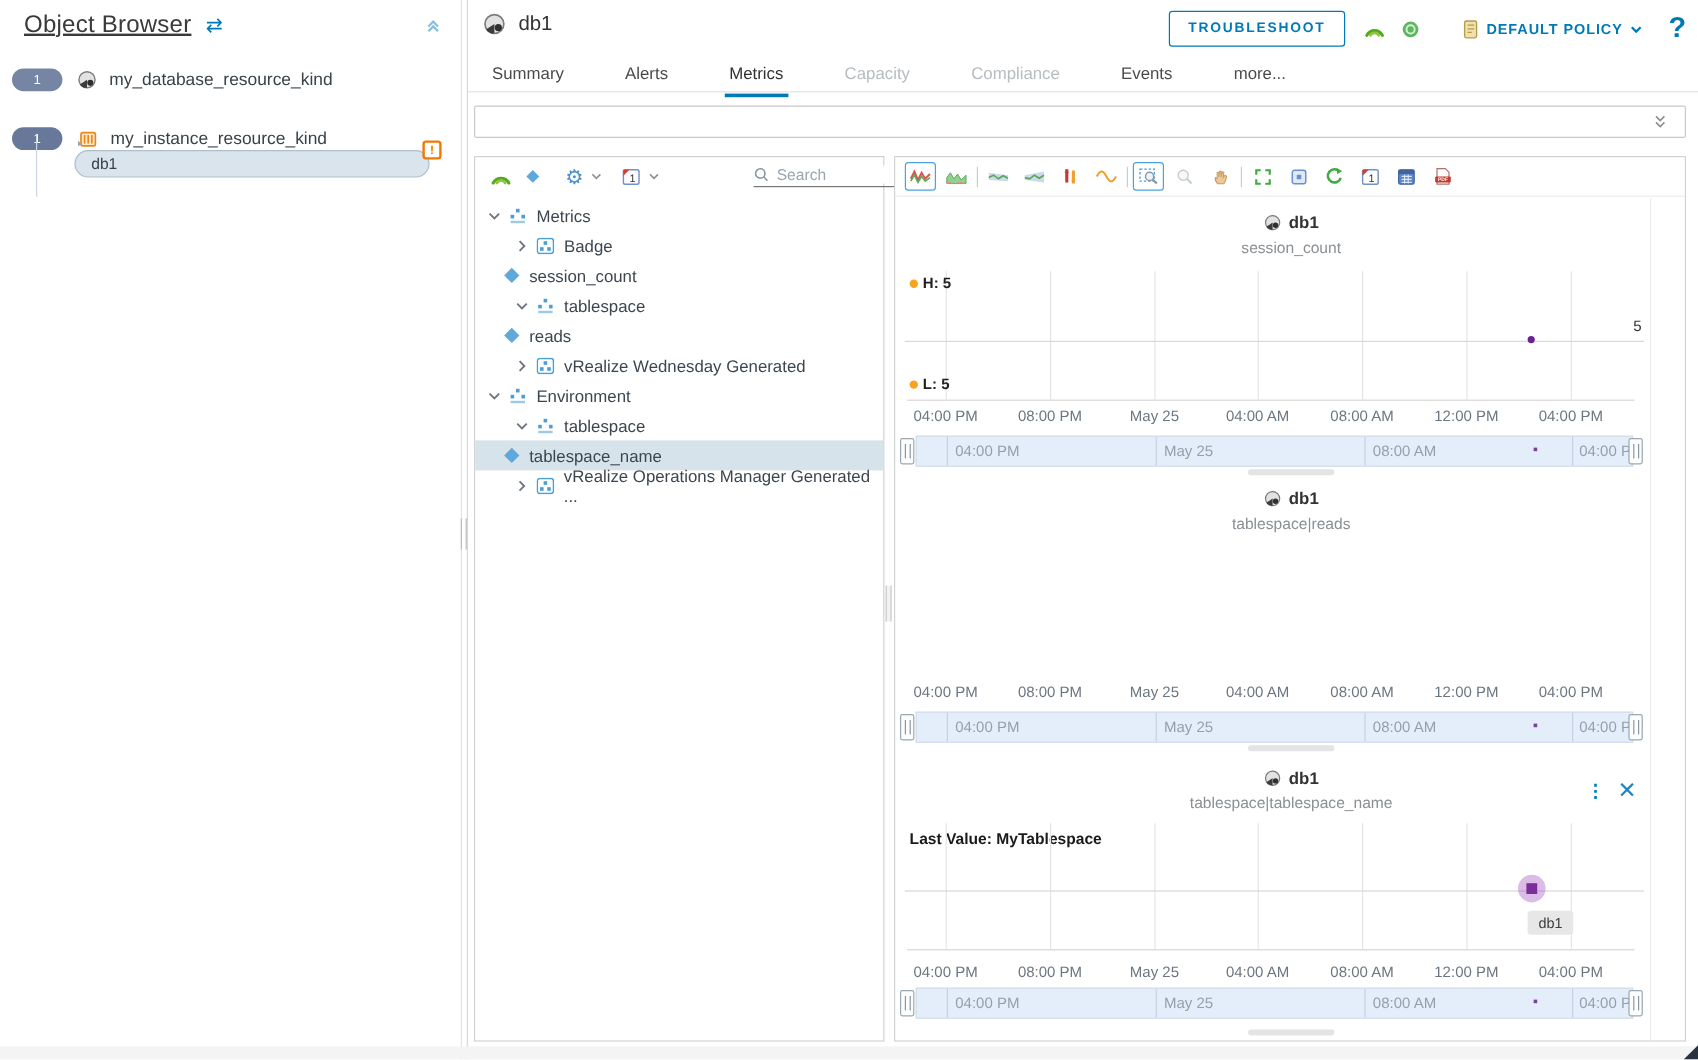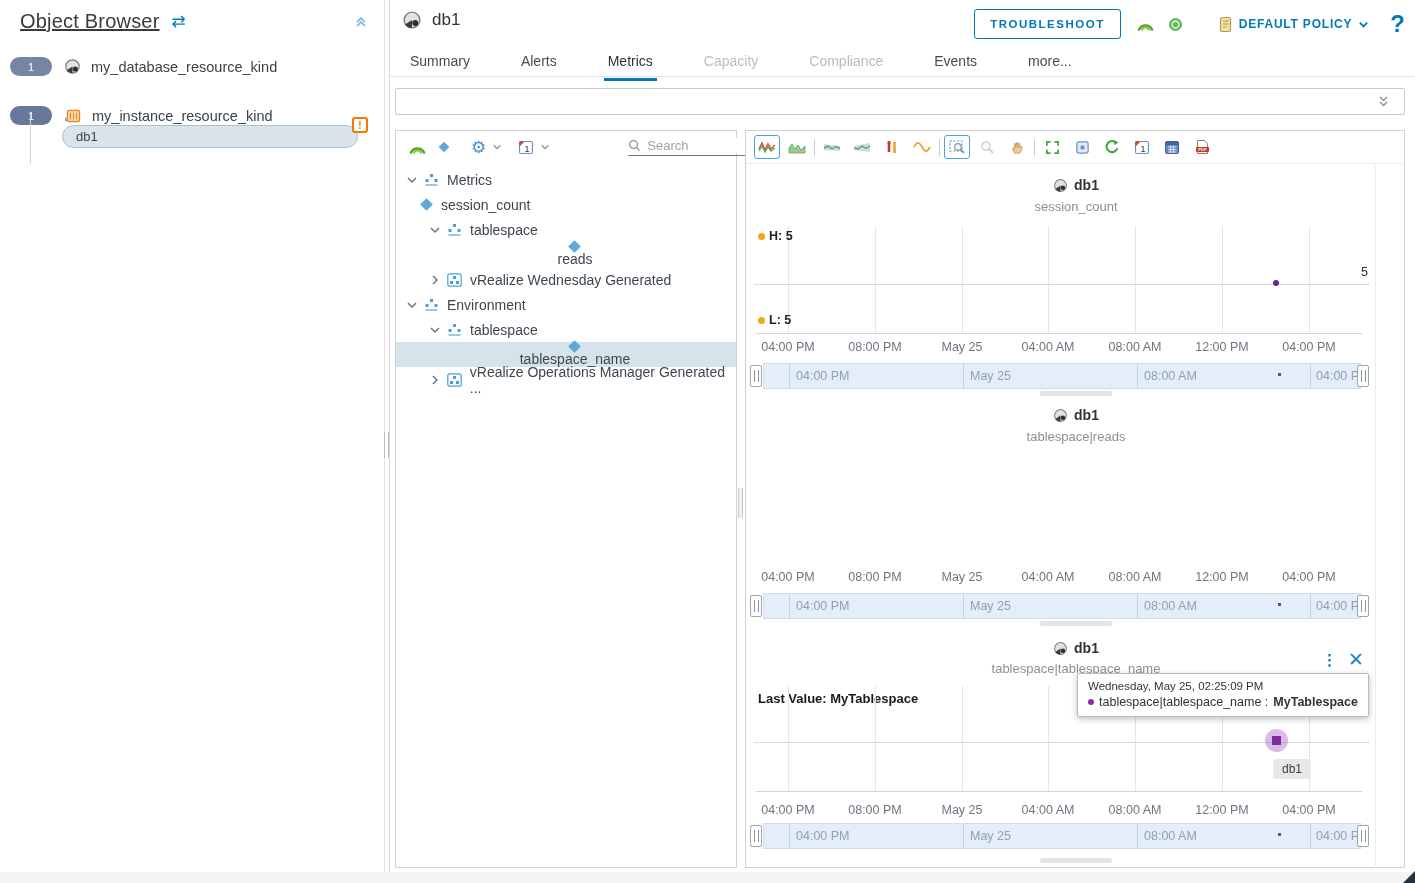--- a/index.html
+++ b/index.html
@@ -46,21 +46,21 @@
   .tree-toolbar { height:32px; display:flex; align-items:center; padding-left:12px; gap:10px; }
   .tb-sep { width:1px; height:17px; background:#ccc; }
   .gear-glyph { color:#4a90d2; font-size:17px; line-height:1; }
   .mini-chev { margin-left:-4px; }
   .search-wrap { display:flex; align-items:center; gap:6px; border-bottom:1px solid #767676; margin-left:68px; padding-bottom:2px; width:150px; }
   .search-wrap input { border:none; outline:none; font-size:13px; color:#555; width:118px; font-family:"Liberation Sans",sans-serif; }
   .search-wrap input::placeholder { color:#9aa5ad; }
   .tree-rows { margin-top:4px; }
   .trow { height:25px; display:flex; align-items:center; font-size:14px; color:#3c4650; cursor:pointer; }
   .trow.sel { background:#d7e3ea;align-items:center; }
-  .t-ind0 { padding-left:10px; } .t-ind1 { padding-left:33px; } .t-ind2 { padding-left:55px;flex-direction:column; }
+  .t-ind0 { padding-left:10px; } .t-ind1 { padding-left:33px; } .t-ind2 { padding-left:55px; }
   .t-leaf-pad { padding-left:18px; }
   .t-icon { margin:0 8px 0 6px; display:inline-flex; }
   .diamond { width:9px; height:9px; background:#5fa8dc; transform:rotate(45deg); margin:0 10px 0 8px; }
   
   .charts-panel { position:absolute; left:745px; top:130px; width:660px; height:738px; border:1px solid #d2d2d2; background:#fff; }
   .ch-toolbar { height:33px; border-bottom:1px solid #ececec; display:flex; align-items:center; padding-left:8px; gap:4px; }
   .tbtn { width:26px; height:24px; display:flex; align-items:center; justify-content:center; border:1px solid transparent; border-radius:3px; cursor:pointer; }
   .tbtn.sel { border-color:#4aa3df; }
   .scroll-track { position:absolute; left:629px; top:34px; width:1px; height:703px; background:#ededed; }
   .chart { position:absolute; left:0; width:660px; }
@@ -264,20 +264,34 @@
       <span class="t-icon">
           <svg width="15" height="14" viewBox="0 0 15 14">
             <rect x="6" y="1" width="3" height="3" fill="#4a9fd8"></rect>
             <rect x="1.5" y="6" width="3" height="3" fill="#4a9fd8"></rect>
             <rect x="10.5" y="6" width="3" height="3" fill="#4a9fd8"></rect>
             <rect x="1.5" y="11" width="12" height="2" fill="#9cc9e8"></rect>
           </svg>
         </span>
       <span>Metrics</span>
     </div>
+    <div class="trow t-ind1">
+      <svg width="12" height="12" viewBox="0 0 12 12">
+          <polyline points="4,2 8,6 4,10" fill="none" stroke="#6a7580" stroke-width="1.5"></polyline>
+        </svg>
+      <span class="t-icon">
+          <svg width="15" height="14" viewBox="0 0 15 14">
+            <rect x="0.8" y="0.8" width="13.4" height="12.4" rx="2" fill="none" stroke="#4a9fd8" stroke-width="1.2"></rect>
+            <rect x="6" y="3" width="3" height="3" fill="#4a9fd8"></rect>
+            <rect x="3" y="8" width="3" height="3" fill="#4a9fd8"></rect>
+            <rect x="9" y="8" width="3" height="3" fill="#4a9fd8"></rect>
+          </svg>
+        </span>
+      <span>Badge</span>
+    </div>
     <div class="trow t-ind1 t-leaf-pad">
       <span class="diamond"></span>
       <span>session_count</span>
     </div>
     <div class="trow t-ind1">
       <svg width="12" height="12" viewBox="0 0 12 12">
           <polyline points="2,4 6,8 10,4" fill="none" stroke="#6a7580" stroke-width="1.5"></polyline>
         </svg>
       <span class="t-icon">
           <svg width="15" height="14" viewBox="0 0 15 14">
@@ -570,28 +584,20 @@
       <span class="db-ic" style="display:inline-block;"><svg width="15" height="15" viewBox="0 0 16 16">
             <circle cx="8" cy="8" r="6.3" fill="#e2e2e2" stroke="#7c7c7c" stroke-width="1.1"></circle>
             <path d="M8 8 L2.4 11.6 A6.3 6.3 0 0 0 8 14.3 Z" fill="#3c3c3c"></path>
             <circle cx="10.6" cy="10.4" r="2.4" fill="#2f2f2f"></circle>
           </svg></span><span>db1</span>
     </div>
     <div class="c-sub" style="top:35px">tablespace|tablespace_name</div>
     <span class="kebab">⋮</span>
     <span class="close-x">✕</span>
     <div class="last-value">Last Value: MyTablespace</div>
-    <div class="tooltip">
-      <div class="tt-line1">Wednesday, May 25, 02:25:09 PM</div>
-      <div class="tt-line2">
-        <span class="tt-bullet"></span>
-        <span>tablespace|tablespace_name :</span>
-        <b>MyTablespace</b>
-      </div>
-    </div>
     <div class="plot" style="height:111px">
       <div class="gl" style="left:32px"></div>
       <div class="gl" style="left:119px"></div>
       <div class="gl" style="left:206px"></div>
       <div class="gl" style="left:292px"></div>
       <div class="gl" style="left:379px"></div>
       <div class="gl" style="left:466px"></div>
       <div class="gl" style="left:553px"></div>
       <div class="midline" style="top:61px"></div>
       <div class="halo"></div>

